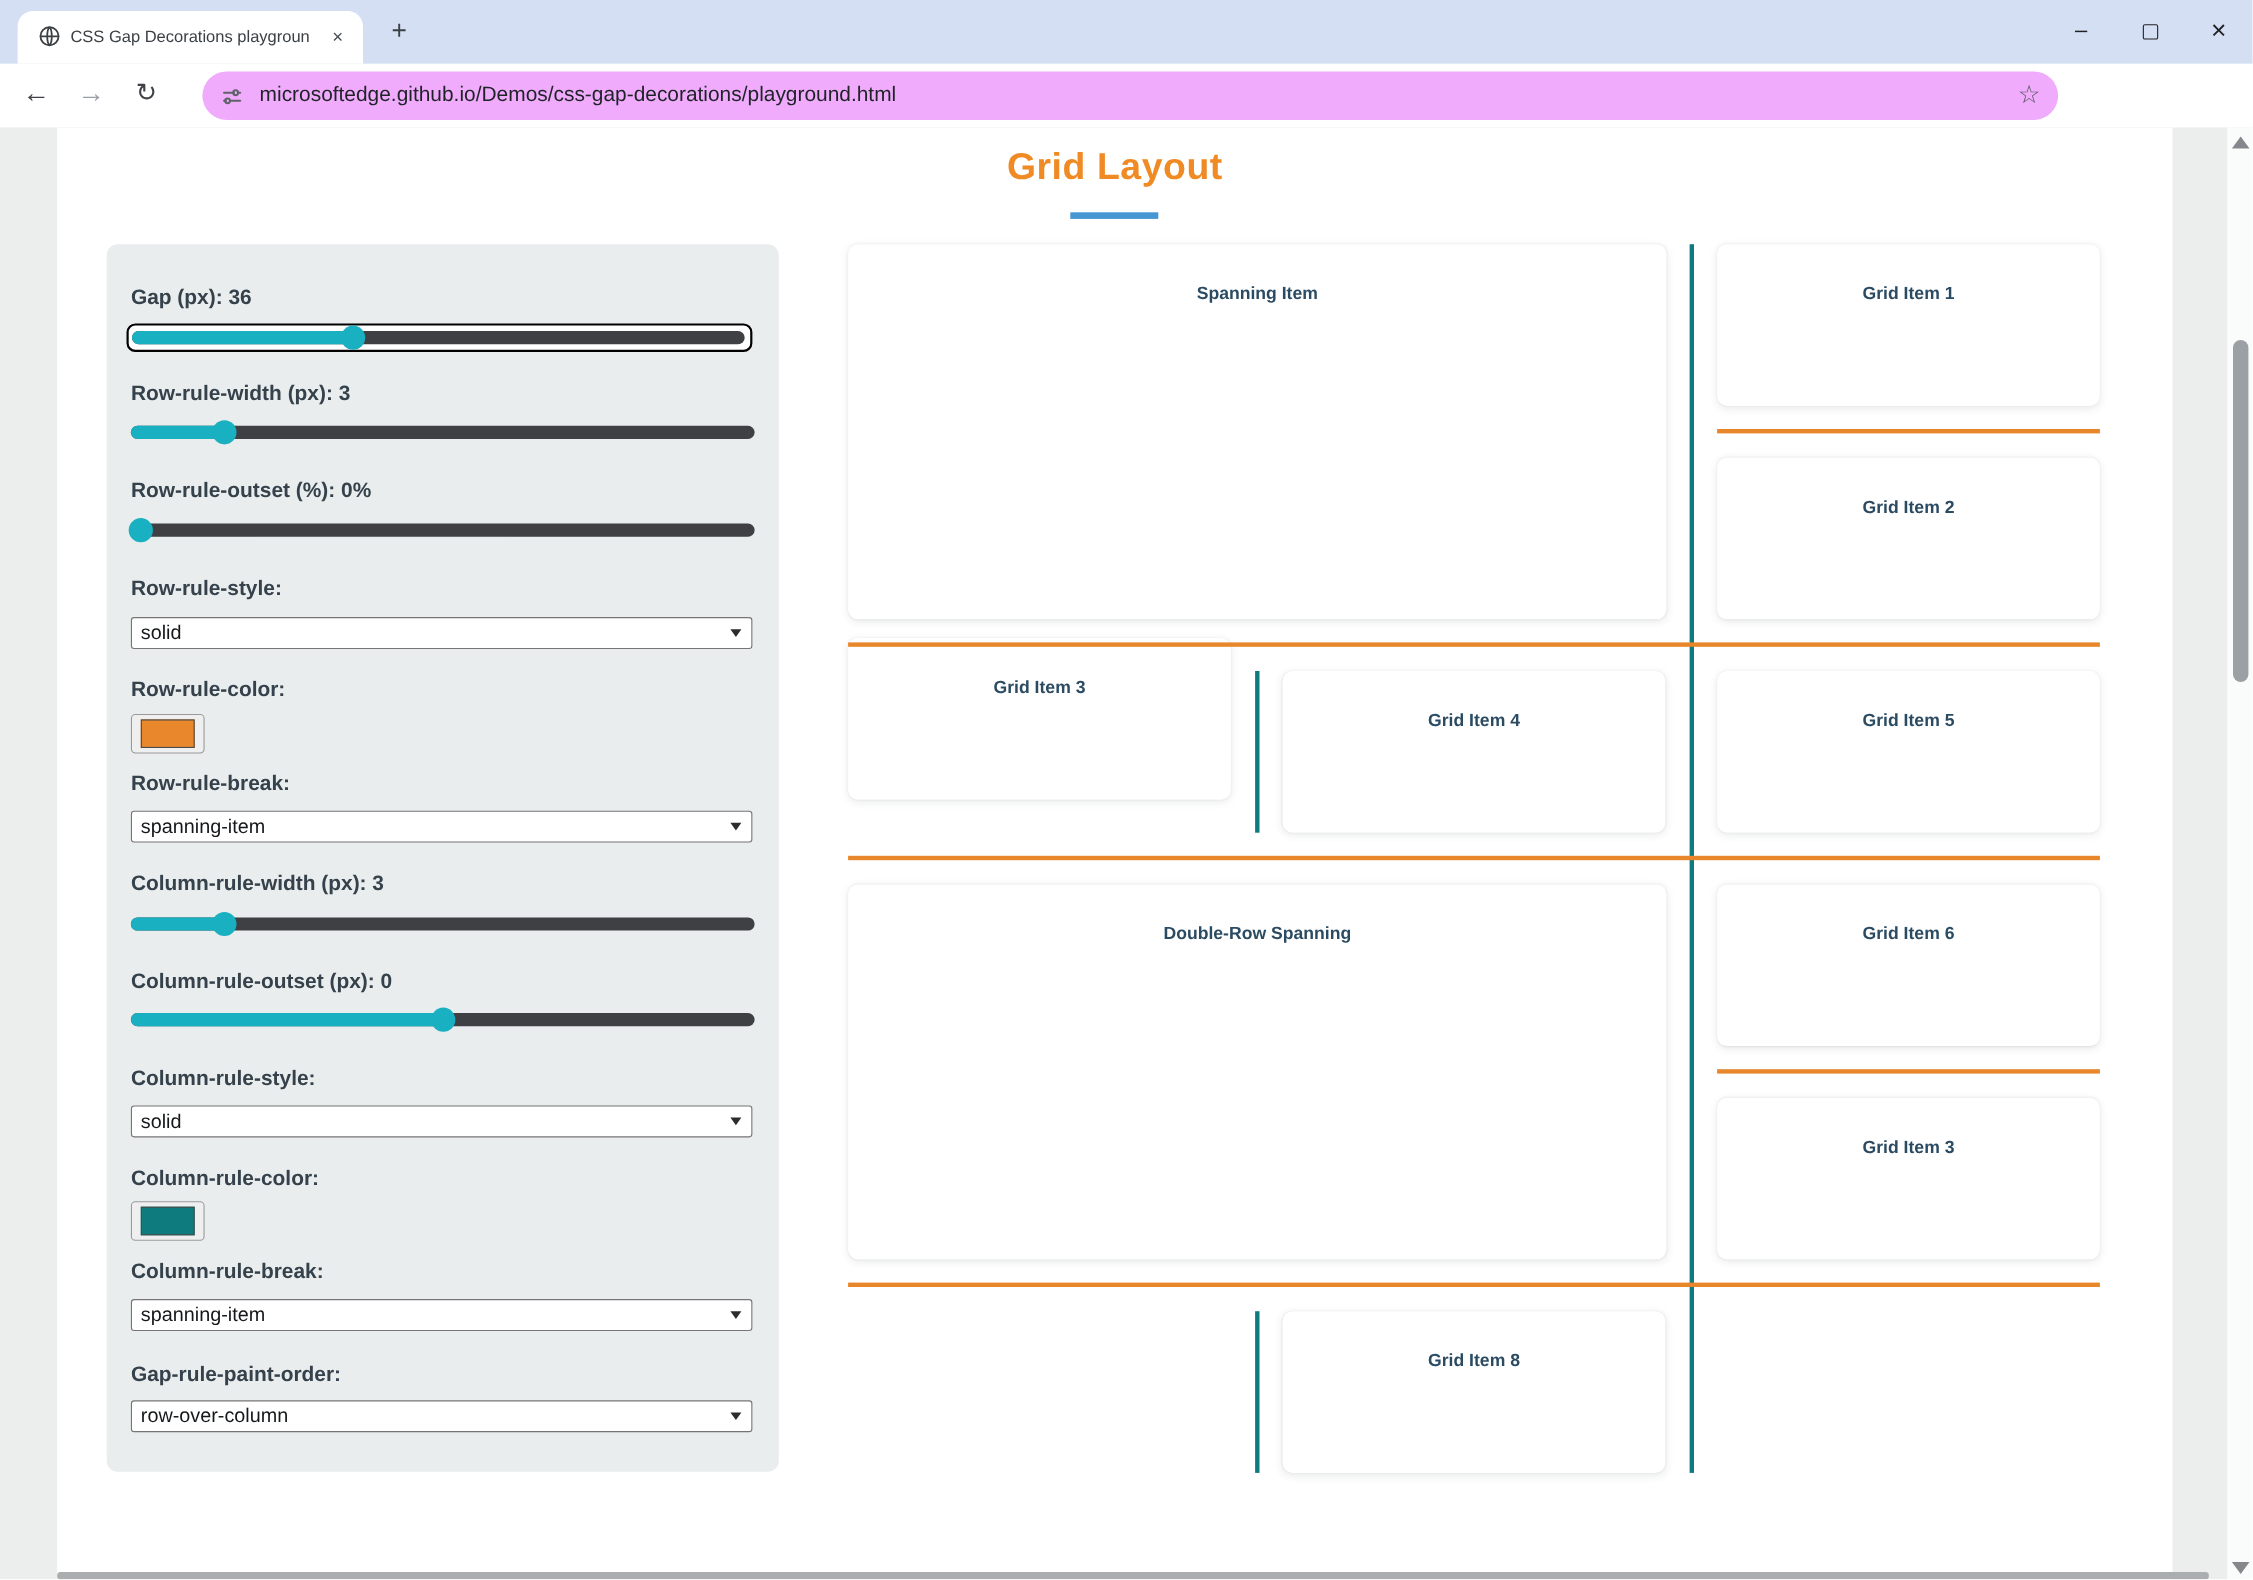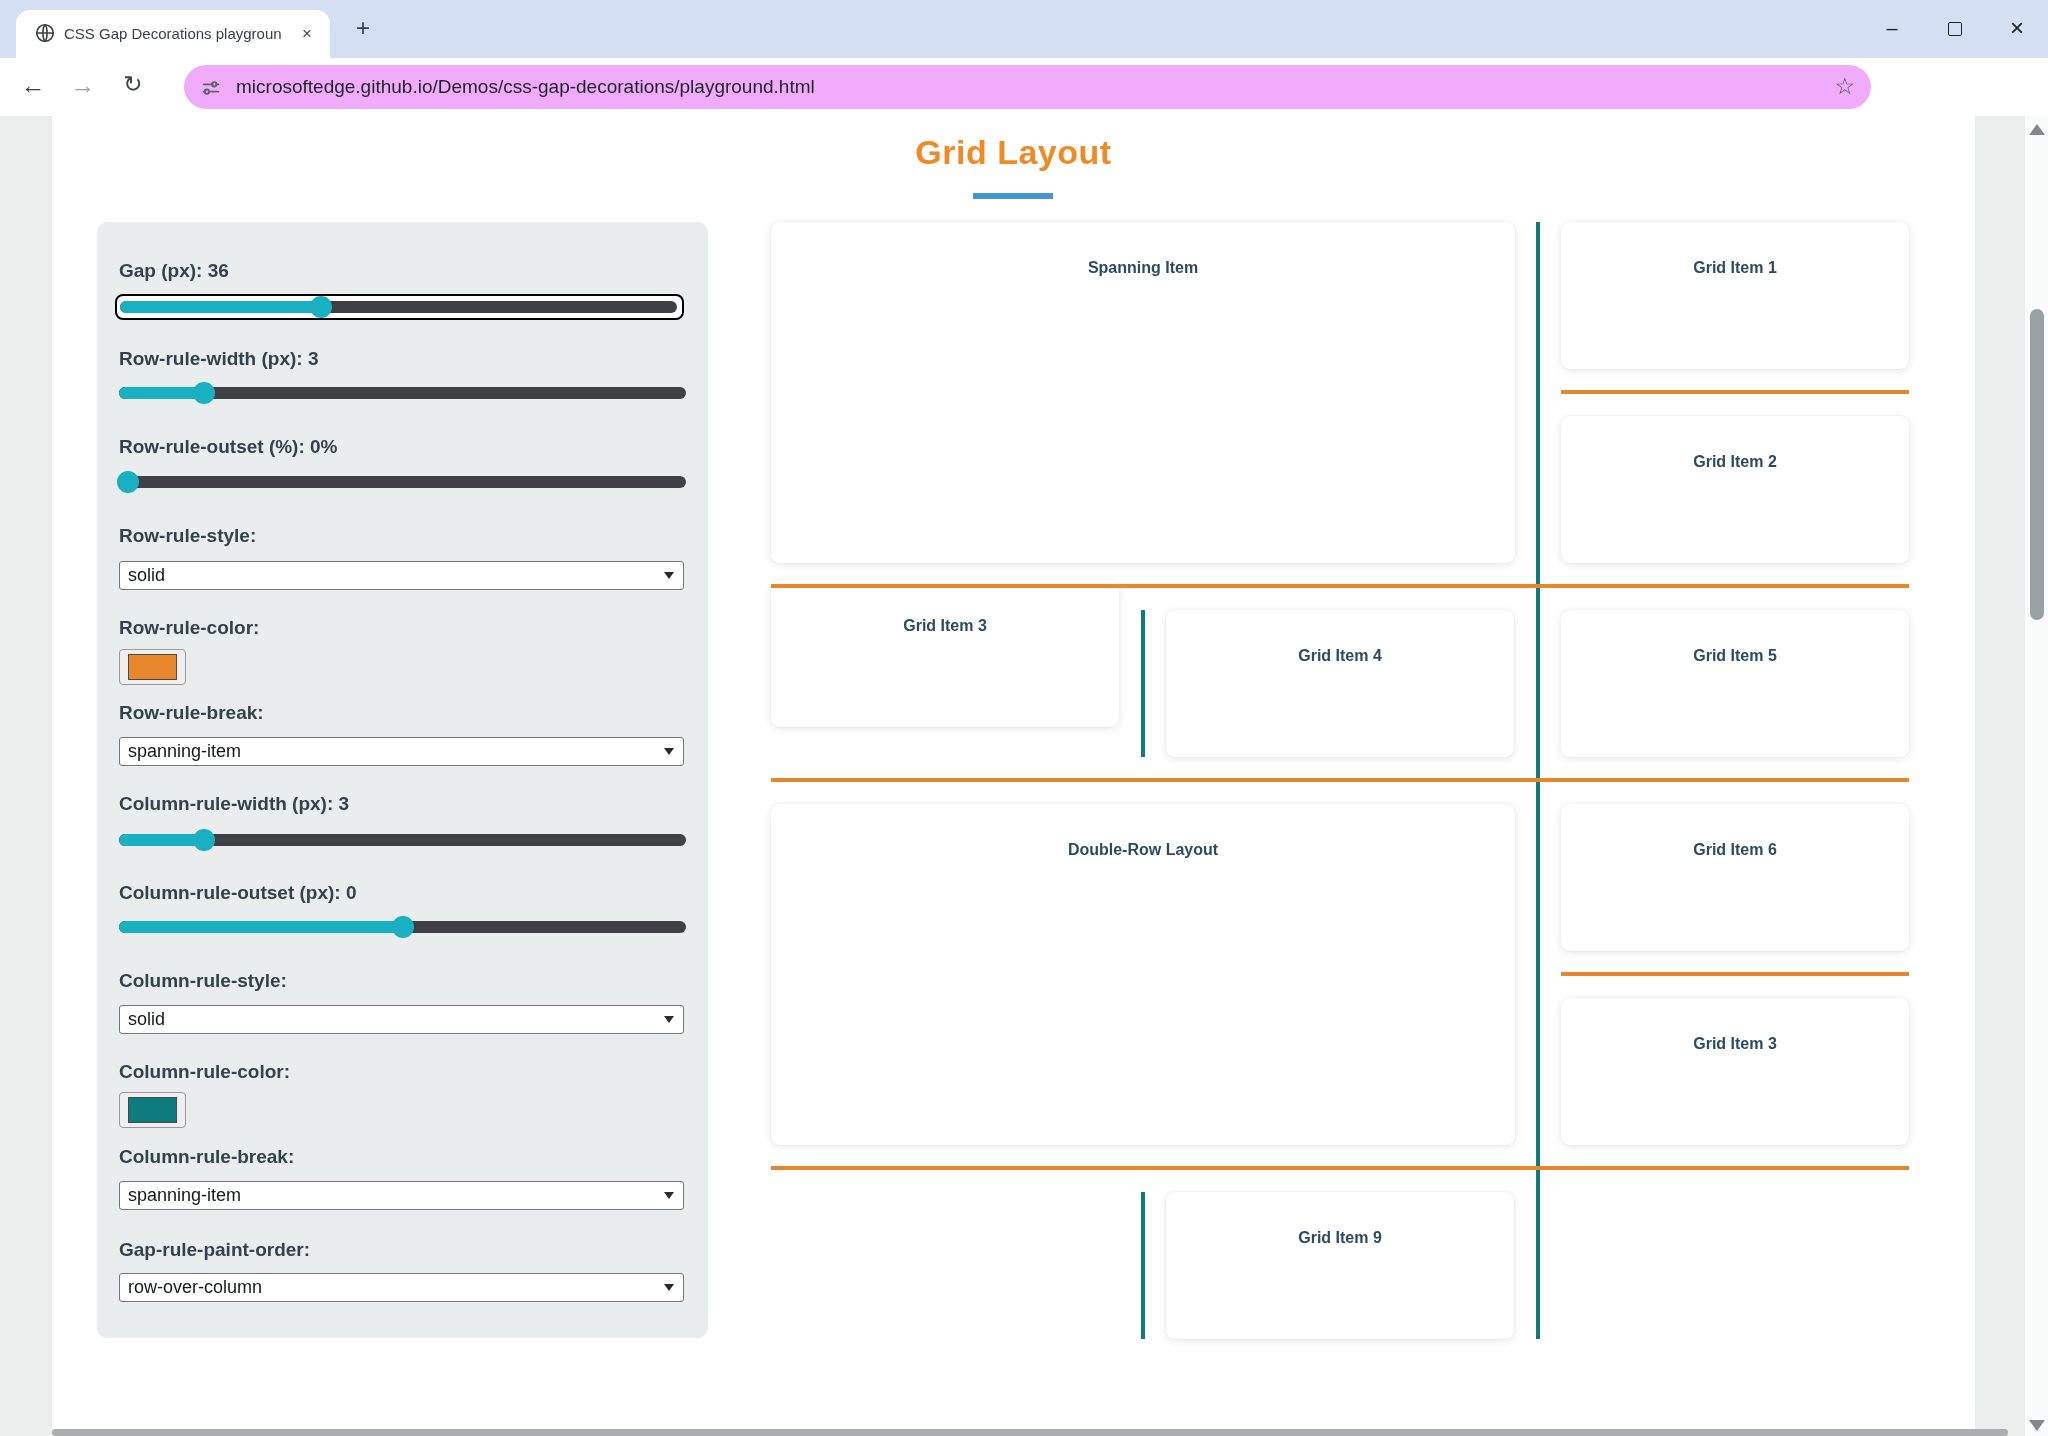--- a/index.html
+++ b/index.html
@@ -209,24 +209,24 @@
       <span class="selarrow"></span>
     </div>
   </div>
 
   <div class="card" style="left:771px;top:222px;width:744px;height:341px;"><span>Spanning Item</span></div>
   <div class="card" style="left:1561px;top:222px;width:348px;height:147px;"><span>Grid Item 1</span></div>
   <div class="card" style="left:1561px;top:416px;width:348px;height:147px;"><span>Grid Item 2</span></div>
   <div class="card" style="left:771px;top:580px;width:348px;height:147px;"><span>Grid Item 3</span></div>
   <div class="card" style="left:1166px;top:610px;width:348px;height:147px;"><span>Grid Item 4</span></div>
   <div class="card" style="left:1561px;top:610px;width:348px;height:147px;"><span>Grid Item 5</span></div>
-  <div class="card" style="left:771px;top:804px;width:744px;height:341px;"><span>Double-Row Layout</span></div>
+  <div class="card" style="left:771px;top:804px;width:744px;height:341px;"><span>Double-Row Spanning</span></div>
   <div class="card" style="left:1561px;top:804px;width:348px;height:147px;"><span>Grid Item 6</span></div>
   <div class="card" style="left:1561px;top:998px;width:348px;height:147px;"><span>Grid Item 3</span></div>
-  <div class="card" style="left:1166px;top:1192px;width:348px;height:147px;"><span>Grid Item 9</span></div>
+  <div class="card" style="left:1166px;top:1192px;width:348px;height:147px;"><span>Grid Item 8</span></div>
 
   <div class="vrule" style="left: 1536px; top: 222px; height: 1117px; background: rgb(14, 124, 126);"></div>
   <div class="vrule" style="left: 1141px; top: 610px; height: 147px; background: rgb(14, 124, 126);"></div>
   <div class="vrule" style="left: 1141px; top: 1192px; height: 147px; background: rgb(14, 124, 126);"></div>
   <div class="hrule" style="left: 1561px; top: 390px; width: 348px; background: rgb(232, 134, 43);"></div>
   <div class="hrule" style="left: 771px; top: 584px; width: 1138px; background: rgb(232, 134, 43);"></div>
   <div class="hrule" style="left: 771px; top: 778px; width: 1138px; background: rgb(232, 134, 43);"></div>
   <div class="hrule" style="left: 1561px; top: 972px; width: 348px; background: rgb(232, 134, 43);"></div>
   <div class="hrule" style="left: 771px; top: 1166px; width: 1138px; background: rgb(232, 134, 43);"></div>
 

